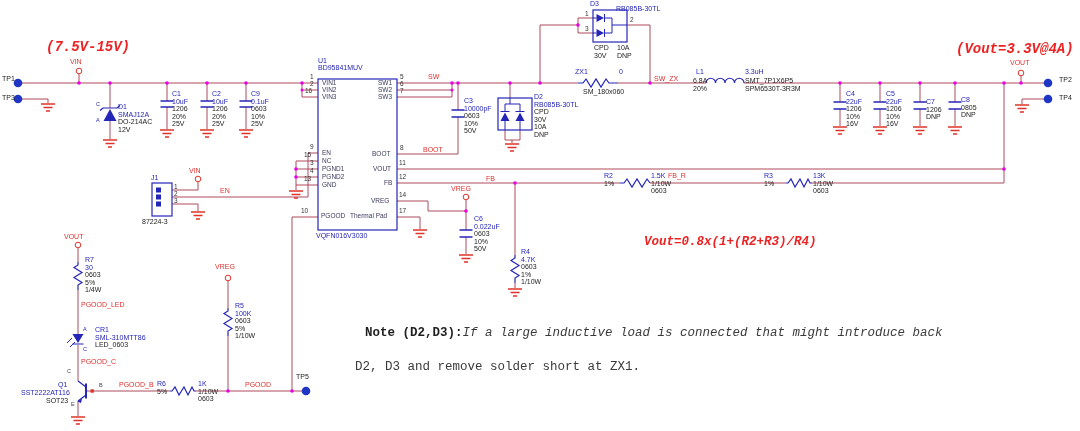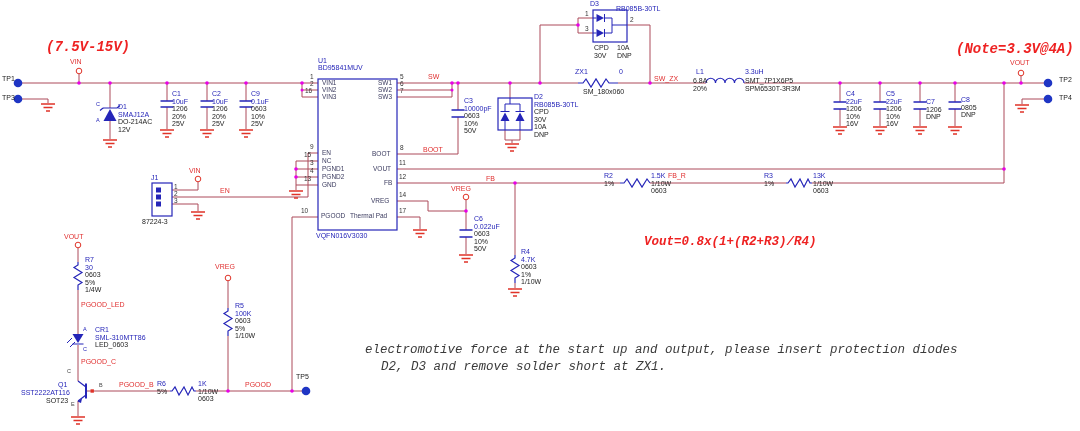--- a/index.html
+++ b/index.html
@@ -182,25 +182,25 @@
     <g fill="#1f35c4">
       <circle cx="18" cy="83" r="4.3"></circle>
       <circle cx="18" cy="99" r="4.3"></circle>
       <circle cx="1048" cy="83" r="4.3"></circle>
       <circle cx="1048" cy="99" r="4.3"></circle>
       <circle cx="306" cy="391" r="4.3"></circle>
     </g>
   </svg>
 
   <span class="ann big" style="left:46px;top:39px">(7.5V-15V)</span>
-  <span class="ann big" style="left:956px;top:41px">(Note=3.3V@4A)</span>
+  <span class="ann big" style="left:956px;top:41px">(Vout=3.3V@4A)</span>
   <span class="ann formula" style="left:644px;top:235px">Vout=0.8x(1+(R2+R3)/R4)</span>
 
-  <span class="note bdy" style="left:365px;top:343px;font-style:italic">electromotive force at the start up and output, please insert protection diodes</span>
-  <span class="note bdy" style="left:381px;top:360px;font-style:italic">D2, D3 and remove solder short at ZX1.</span>
+  <span class="note" style="left:365px;top:326px"><span class="ttl">Note (D2,D3):</span><span class="bdy">If a large inductive load is connected that might introduce back</span></span>
+  <span class="note bdy" style="left:355px;top:360px;">D2, D3 and remove solder short at ZX1.</span>
 
   <span class="t net" style="left:70px;top:58px">VIN</span>
   <span class="t net" style="left:189px;top:167px">VIN</span>
   <span class="t net" style="left:1010px;top:59px">VOUT</span>
   <span class="t net" style="left:64px;top:233px">VOUT</span>
   <span class="t net" style="left:451px;top:185px">VREG</span>
   <span class="t net" style="left:215px;top:263px">VREG</span>
   <span class="t net" style="left:428px;top:73px">SW</span>
   <span class="t net" style="left:423px;top:146px">BOOT</span>
   <span class="t net" style="left:654px;top:75px">SW_ZX</span>

